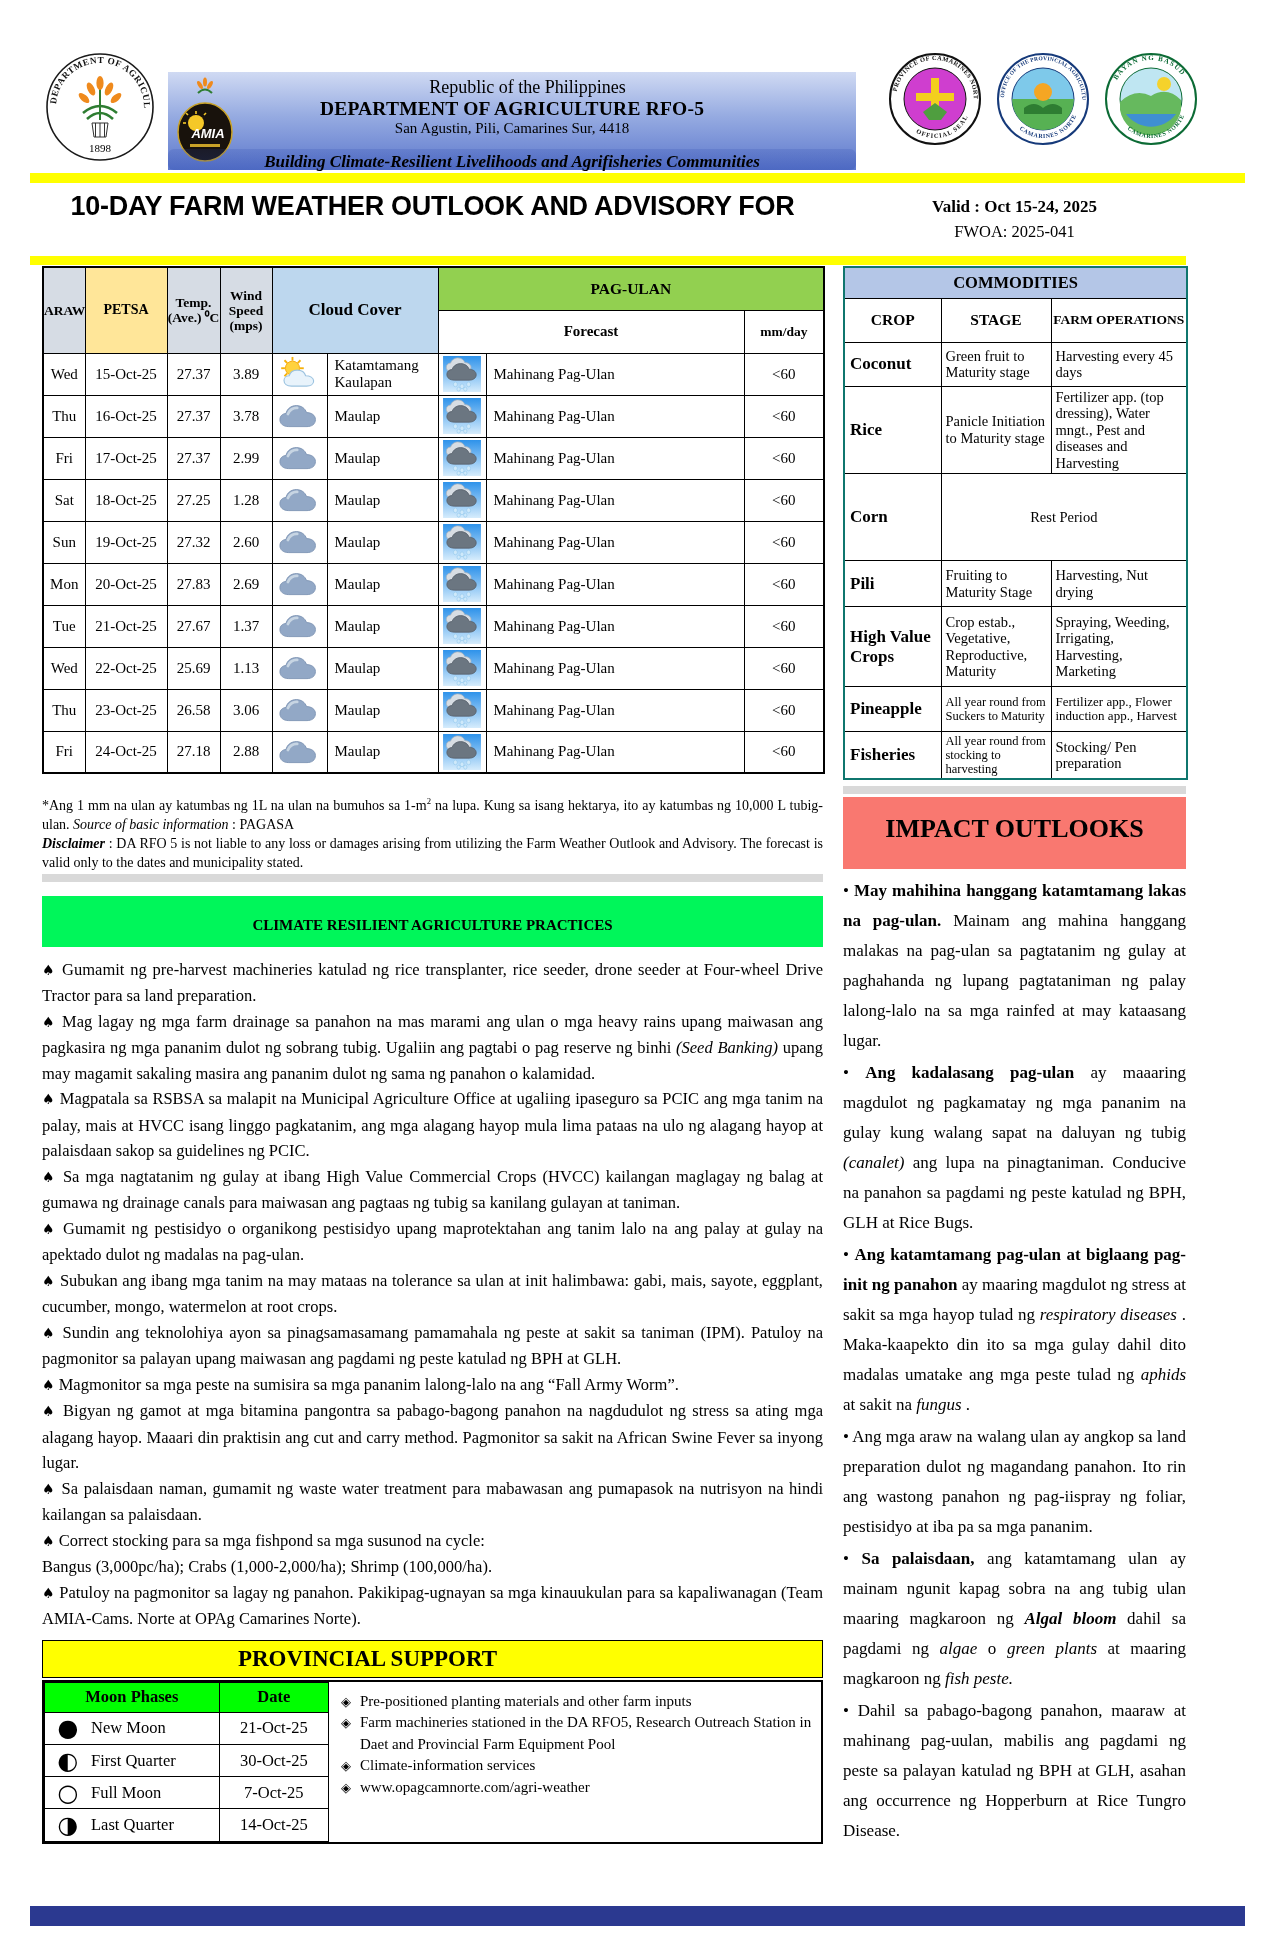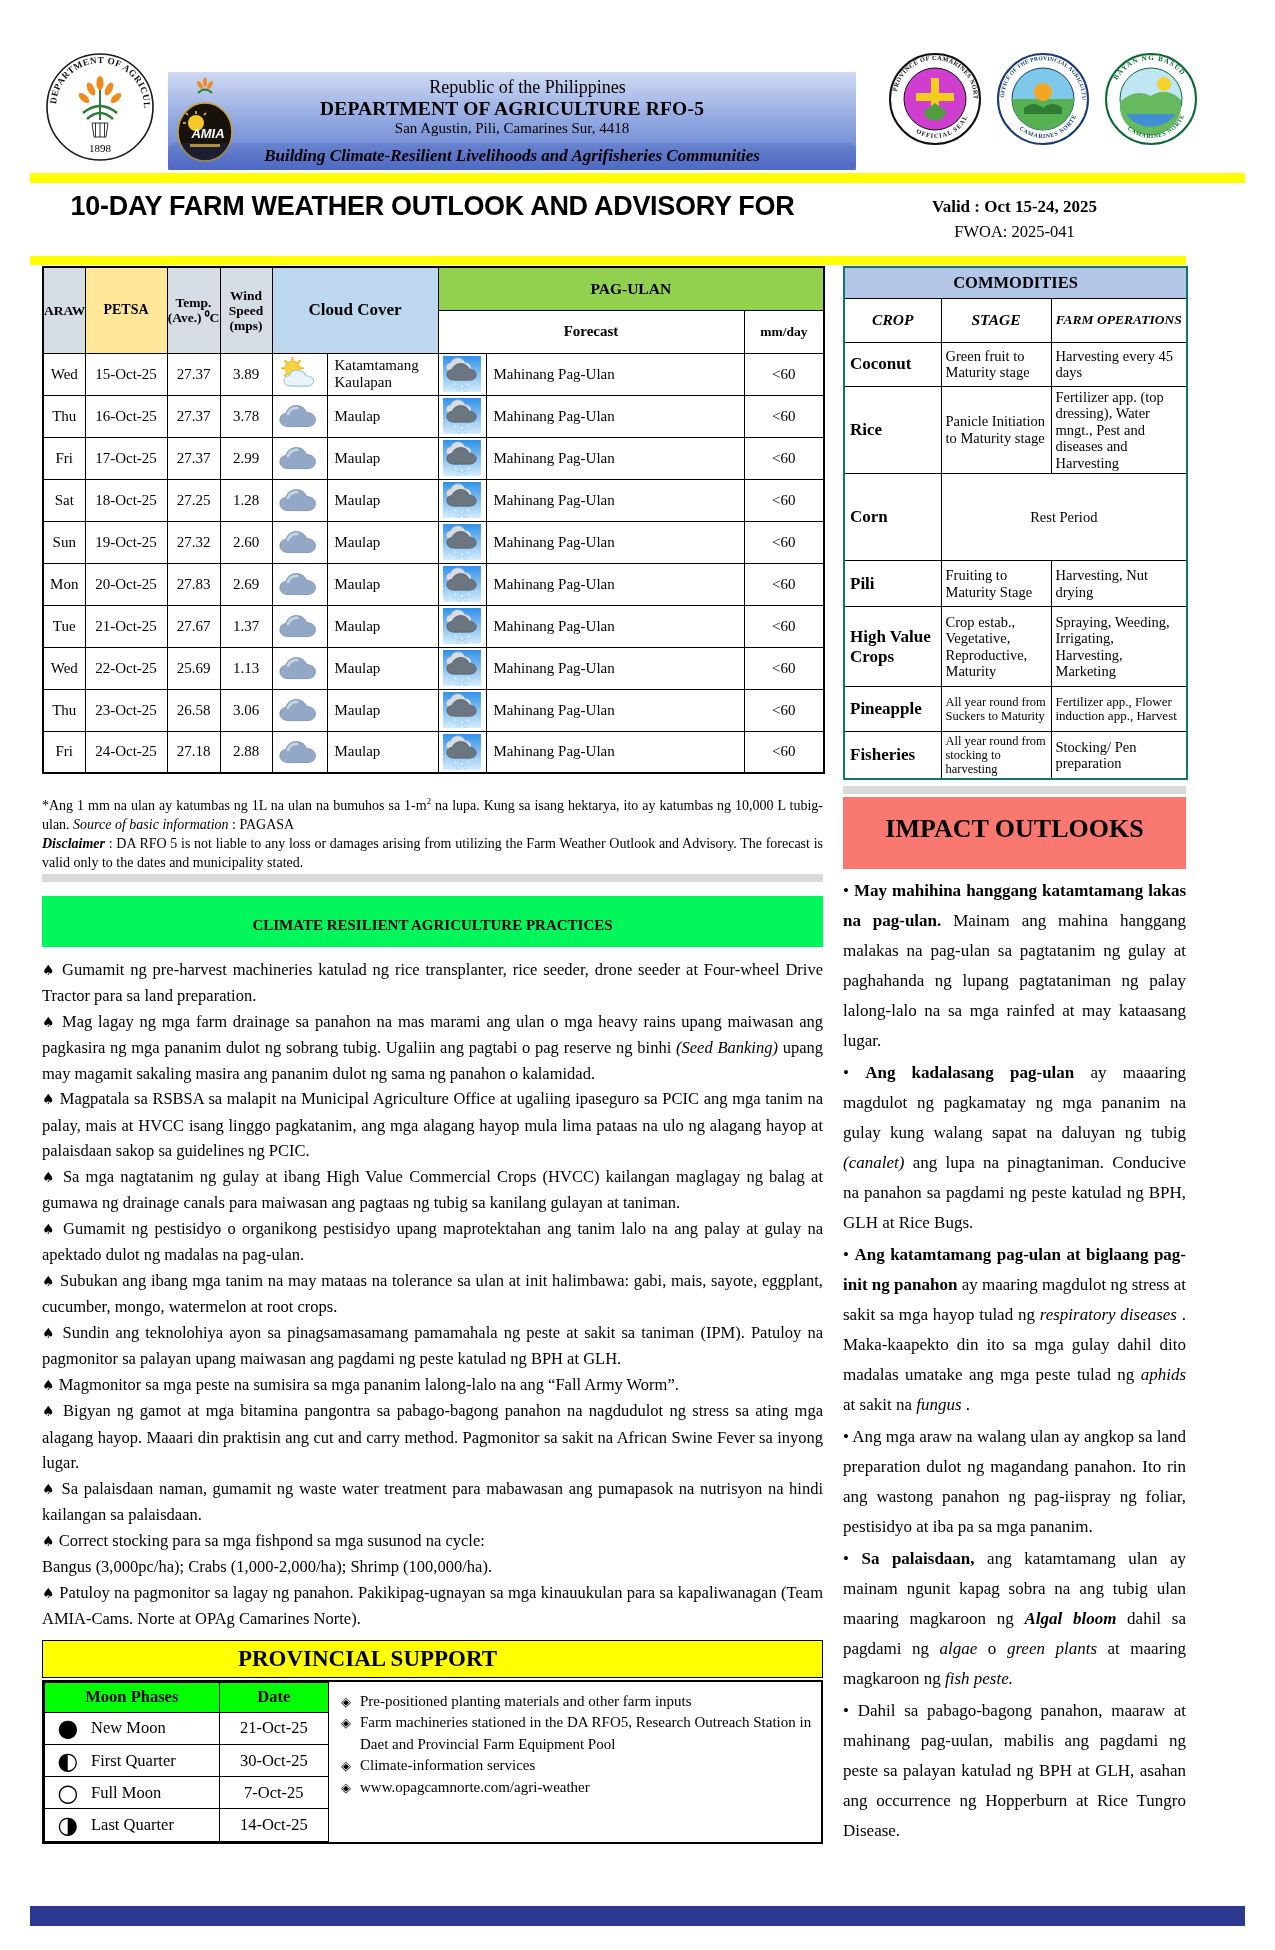--- a/index.html
+++ b/index.html
@@ -9,21 +9,21 @@
 
   
   .da-seal { position:absolute; left:44px; top:50px; }
   .blue-banner { position:absolute; left:168px; top:72px; width:688px; height:98px;
     background:linear-gradient(180deg,#d0daf3 0%,#96abe1 45%,#5d78cd 100%);
     text-align:center; }
   .amia { position:absolute; left:6px; top:2px; }
   .hl-republic   { padding-top:5px; font-size:18px;padding-left:31px; }
   .hl-department { font-size:19.5px; font-weight:bold; letter-spacing:.2px; }
   .hl-address    { font-size:15px; }
-  .tagline-band  { position:absolute; bottom:0; left:0; right:0; height:27px; line-height:26px;
+  .tagline-band  { position:absolute; bottom:0; left:0; right:0; height:21px; line-height:26px;
     background:linear-gradient(180deg, rgba(40,70,170,.18), rgba(40,70,170,.30));
     font-size:17px; font-weight:bold; font-style:italic;border-radius:6px; }
   .seal { position:absolute; top:52px; }
   .seal1 { left:888px; } .seal2 { left:996px; } .seal3 { left:1104px; }
 
   .ybar { position:absolute; background:#ffff00; }
   .ybar1 { left:30px; top:173px; width:1215px; height:10px; }
   .ybar2 { left:30px; top:256px; width:1156px; height:9px; }
 
   
@@ -85,21 +85,21 @@
   .moon-name { font-size:16.5px; }
   .moon-date { text-align:center; font-size:16.5px; }
   .prov-list { flex:1; padding:9px 6px 0 12px; font-size:15px; line-height:21.5px; }
   .prov-item { display:flex; }
   .prov-item .mark { font-family:"DejaVu Sans", sans-serif; width:19px; flex:none; font-size:13px; }
 
   
   .cm { width:343px; border:2px solid #0f766e; }
   .cm th, .cm td { border:1.5px solid #000; vertical-align:middle; overflow:hidden; }
   .cm-title { background:#b4c6e7; font-size:16.5px; font-weight:bold; text-align:center; height:31px; }
-  .cm-colhead th { background:#fff; text-align:center; font-weight:bold; height:44px;font-style:italic; }
+  .cm-colhead th { background:#fff; text-align:center; font-weight:bold; height:44px; }
   .cm-crop-h { font-size:15.5px; } .cm-stage-h { font-size:15.5px; }
   .cm-ops-h { font-size:13.5px; line-height:16px; }
   .cm td.crop { font-size:17px; font-weight:bold; padding-left:5px; }
   .cm td.stage, .cm td.ops { font-size:14.5px; line-height:16.5px; padding:2px 4px; }
   .cm td.sm { font-size:12.5px; line-height:14px; }
   .cm td.ops-sm { font-size:13px; line-height:14px; }
   .cm td.rest { text-align:center; font-size:14.5px; }
 
   
   .impact-header { margin-top:3px; width:343px; height:72px; line-height:64px; text-align:center;

